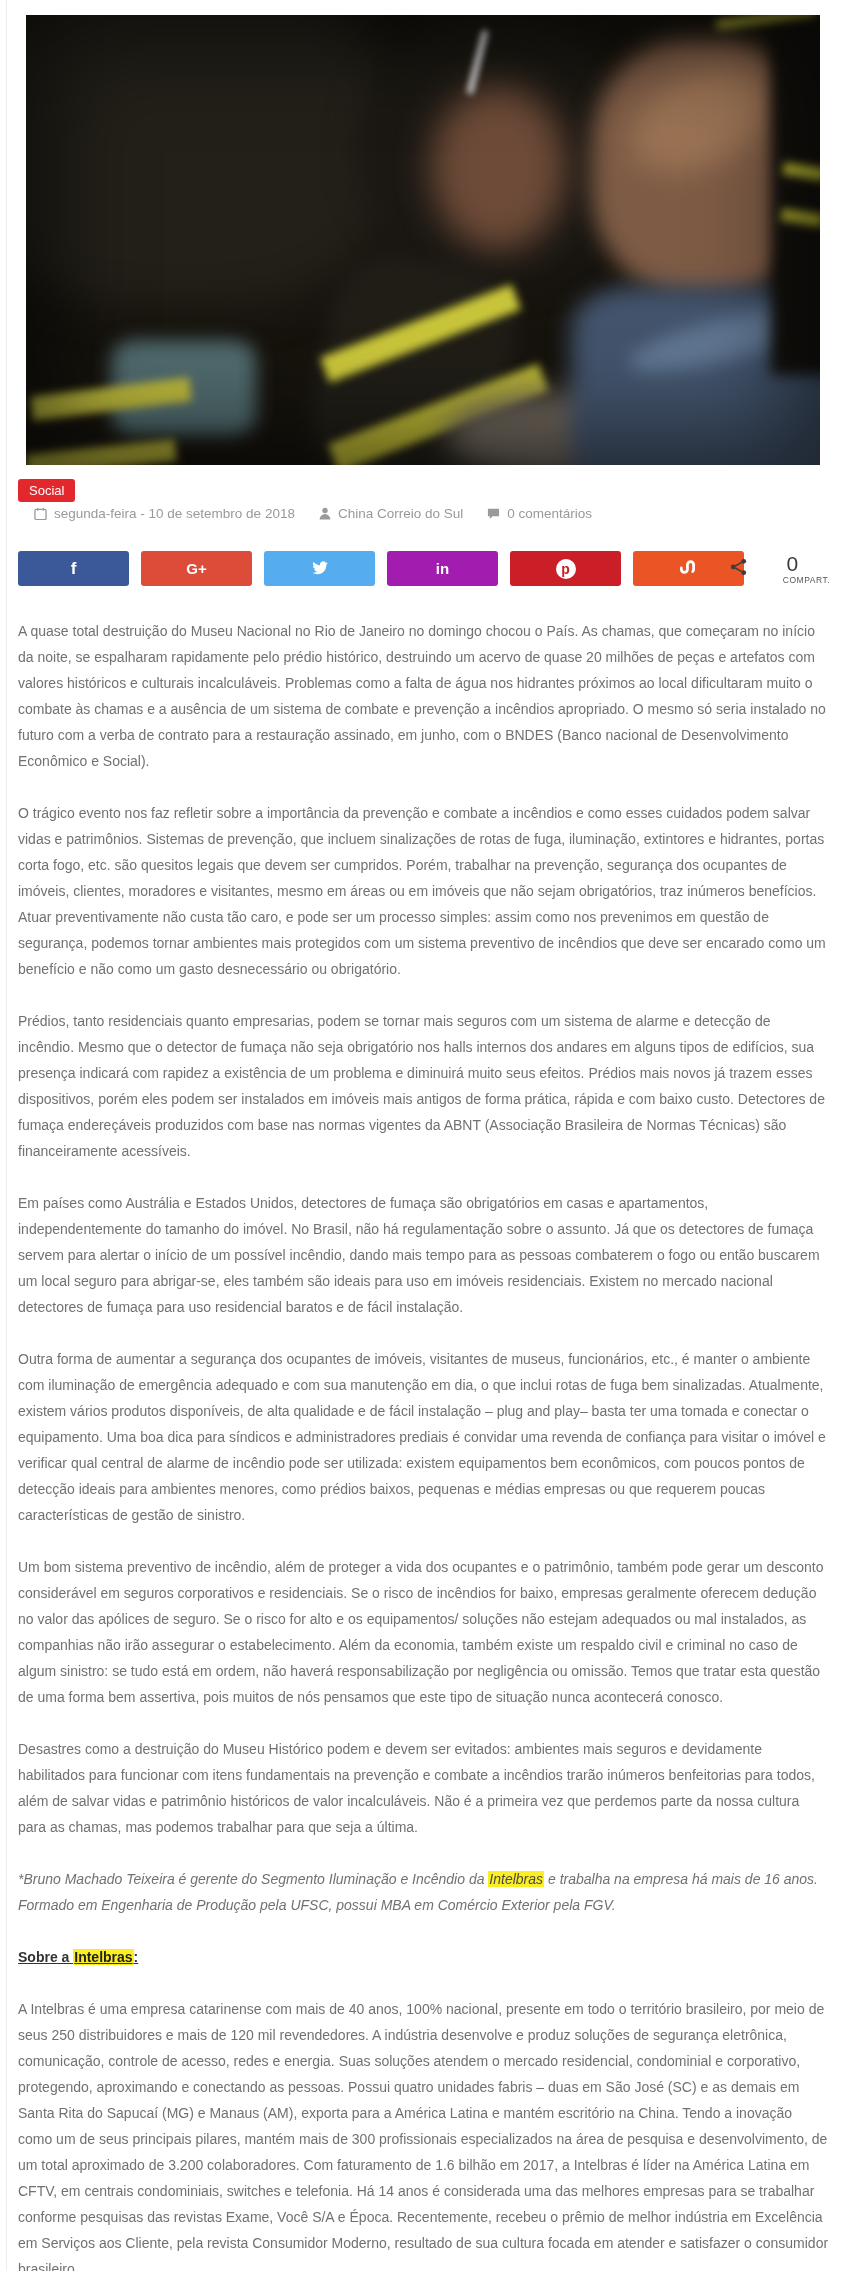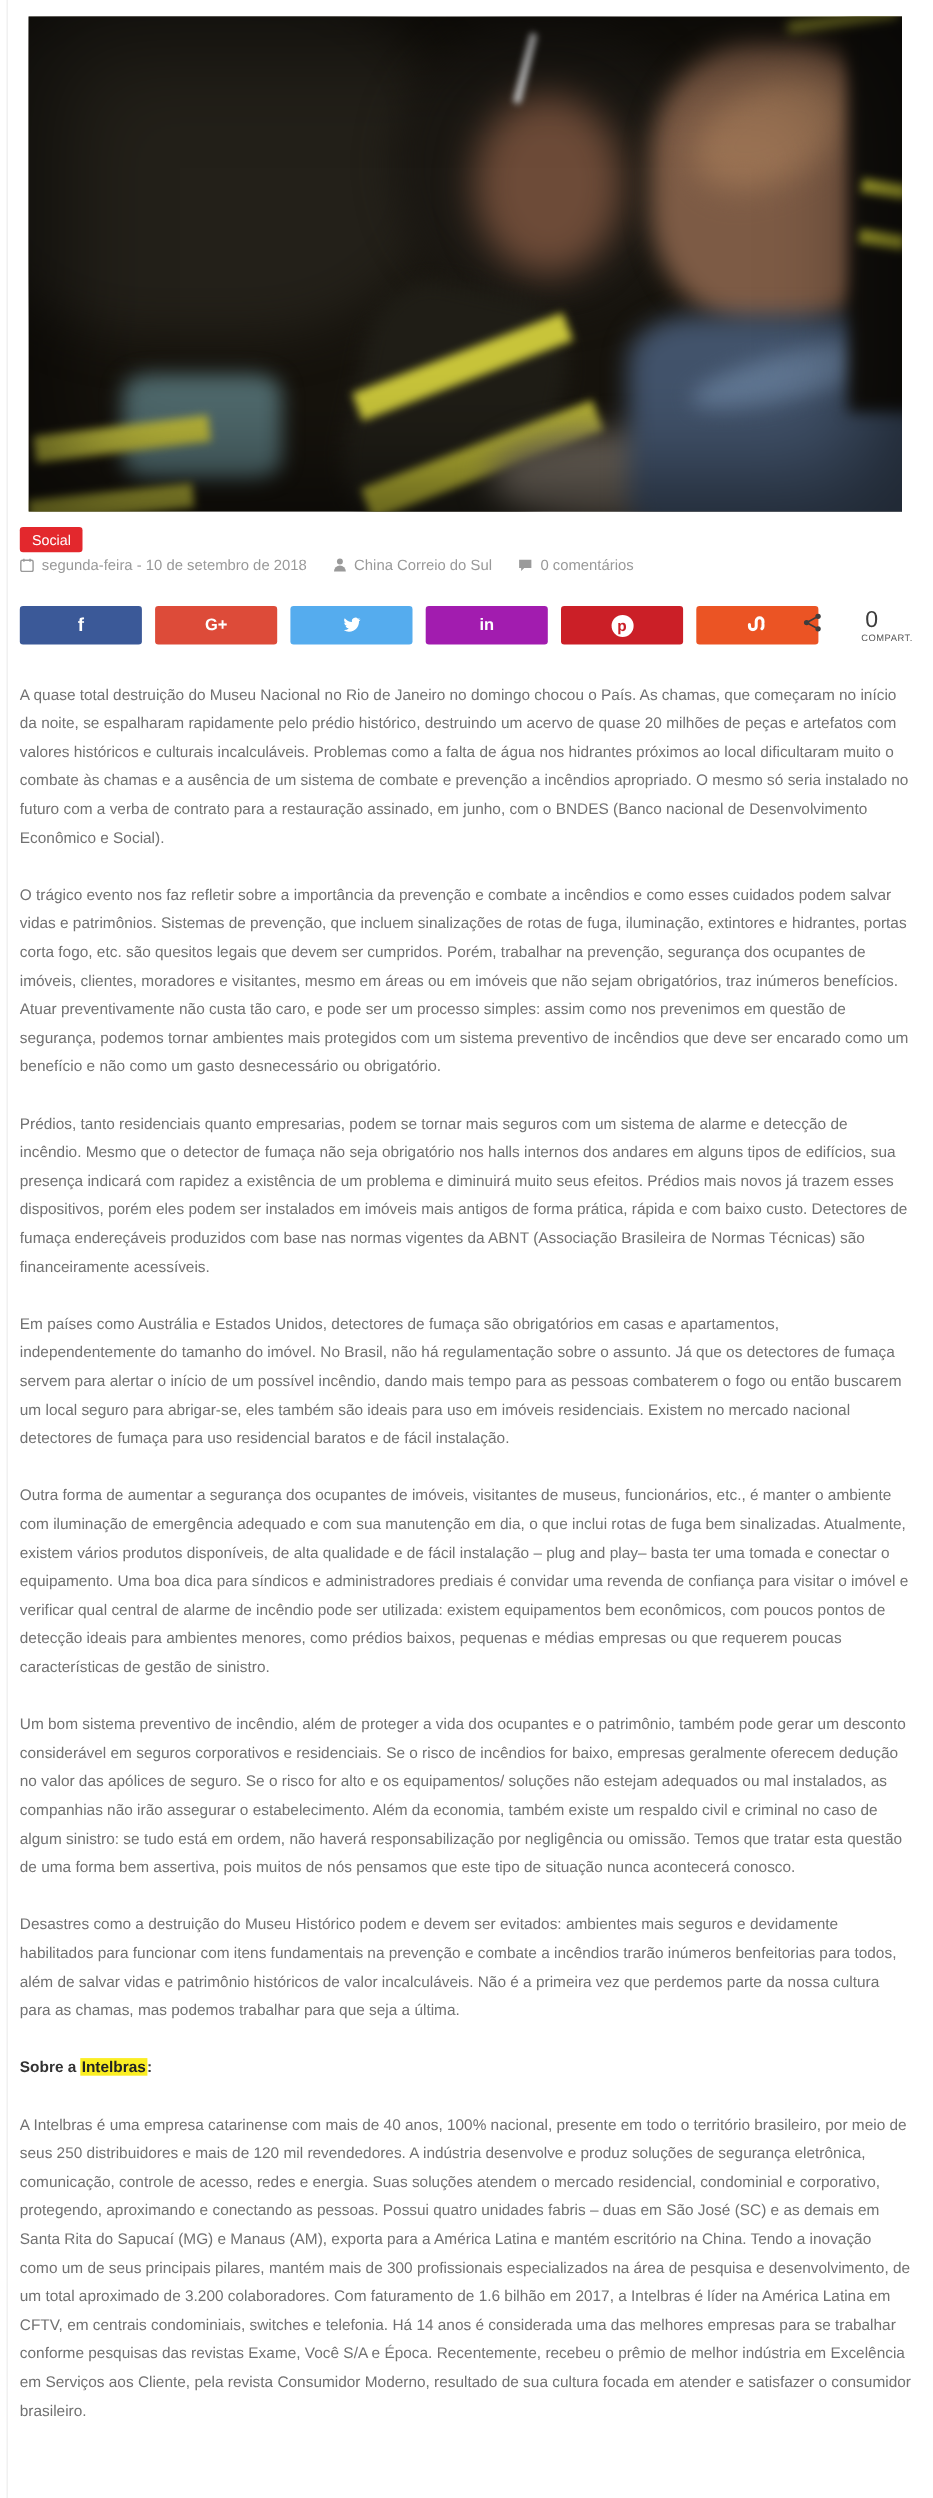--- a/index.html
+++ b/index.html
@@ -34,21 +34,21 @@
   .b-ladder        { left:85px; top:325px; width:145px; height:95px; background:#4f696c; filter:blur(9px); border-radius:18%; }
   .b-lstripe       { left:5px; top:372px; width:160px; height:24px; background:#b7b43a; filter:blur(4px); transform:rotate(-7deg); }
   .b-lstripe2      { left:0px; top:432px; width:150px; height:22px; background:#a8a534; filter:blur(4px); transform:rotate(-6deg); }
   .b-ash           { left:420px; top:378px; width:230px; height:85px; background:#6e665c; filter:blur(15px); border-radius:50%; }
   .hero .vignette  { left:0; top:0; right:0; bottom:0; box-shadow:inset 0 0 90px 30px rgba(0,0,0,.55); filter:none; }
 
   
   .badge { display:inline-block; margin:14px 0 0 0; background:#e3282d; color:#fff;
            font-size:13px; padding:4px 11px; border-radius:3px; }
   h1 { margin:10px 0 8px 0; font-size:30px; line-height:1.28; font-weight:400; color:#3b3b3b; }
-  .meta { display:flex; align-items:flex-end; gap:24px; color:#999; font-size:13.5px; margin:4px 0 0 0; }
+  .meta { display:flex; align-items:flex-end; gap:24px; color:#999; font-size:13.5px; margin:4px 0 0 16px; }
   .meta-item { display:flex; align-items:center; gap:7px; }
   .meta svg { display:block; }
 
   
   .share-row { display:flex; align-items:center; margin:30px 0 0 0; }
   .share-buttons { display:flex; gap:12px; flex:1; }
   .share-btn { flex:1; height:35px; border:none; border-radius:3px; color:#fff;
                display:flex; align-items:center; justify-content:center; cursor:pointer;
                font-family:"Liberation Sans",sans-serif; }
   .share-btn.facebook    { background:#3b5998; font-size:17px; font-weight:bold; }
@@ -64,21 +64,21 @@
   .share-total .count { font-size:21px; color:#3d3d3d; }
   .share-total .label { font-size:8.5px; letter-spacing:.5px; color:#555; margin-top:2px;margin-left:28px; }
 
   
   .article { margin-top:32px; font-size:14px; line-height:26px; color:#717171; }
   .article p { margin:0 0 26px 0; }
   .italic { }
   .hl { background:#fbee23; color:#4a4a4a; padding:0 1px; }
   .bio { font-style:italic; }
   .bio .hl { font-style:italic; }
-  .about-heading { font-weight:bold; color:#333; margin:0 0 4px 0; font-size:14px; }
+  .about-heading { font-weight:bold; color:#333; margin:0 0 4px 0; font-size:14px;text-decoration:underline; }
   .about-heading .hl { color:#222; }
 </style>
 </head>
 <body>
 
 <div class="page-edge"></div>
 
 <div class="container">
 
   
@@ -192,20 +192,21 @@
   
   <div class="article">
     <p>A quase total destruição do Museu Nacional no Rio de Janeiro no domingo chocou o País. As chamas, que começaram no início da noite, se espalharam rapidamente pelo prédio histórico, destruindo um acervo de quase 20 milhões de peças e artefatos com valores históricos e culturais incalculáveis. Problemas como a falta de água nos hidrantes próximos ao local dificultaram muito o combate às chamas e a ausência de um sistema de combate e prevenção a incêndios apropriado. O mesmo só seria instalado no futuro com a verba de contrato para a restauração assinado, em junho, com o BNDES (Banco nacional de Desenvolvimento Econômico e Social).</p>
     <p>O trágico evento nos faz refletir sobre a importância da prevenção e combate a incêndios e como esses cuidados podem salvar vidas e patrimônios. Sistemas de prevenção, que incluem sinalizações de rotas de fuga, iluminação, extintores e hidrantes, portas corta fogo, etc. são quesitos legais que devem ser cumpridos. Porém, trabalhar na prevenção, segurança dos ocupantes de imóveis, clientes, moradores e visitantes, mesmo em áreas ou em imóveis que não sejam obrigatórios, traz inúmeros benefícios. Atuar preventivamente não custa tão caro, e pode ser um processo simples: assim como nos prevenimos em questão de segurança, podemos tornar ambientes mais protegidos com um sistema preventivo de incêndios que deve ser encarado como um benefício e não como um gasto desnecessário ou obrigatório.</p>
     <p>Prédios, tanto residenciais quanto empresarias, podem se tornar mais seguros com um sistema de alarme e detecção de incêndio. Mesmo que o detector de fumaça não seja obrigatório nos halls internos dos andares em alguns tipos de edifícios, sua presença indicará com rapidez a existência de um problema e diminuirá muito seus efeitos. Prédios mais novos já trazem esses dispositivos, porém eles podem ser instalados em imóveis mais antigos de forma prática, rápida e com baixo custo. Detectores de fumaça endereçáveis produzidos com base nas normas vigentes da ABNT (Associação Brasileira de Normas Técnicas) são financeiramente acessíveis.</p>
     <p>Em países como Austrália e Estados Unidos, detectores de fumaça são obrigatórios em casas e apartamentos, independentemente do tamanho do imóvel. No Brasil, não há regulamentação sobre o assunto. Já que os detectores de fumaça servem para alertar o início de um possível incêndio, dando mais tempo para as pessoas combaterem o fogo ou então buscarem um local seguro para abrigar-se, eles também são ideais para uso em imóveis residenciais. Existem no mercado nacional detectores de fumaça para uso residencial baratos e de fácil instalação.</p>
     <p><span>Outra forma de aumentar a segurança dos ocupantes de imóveis, visitantes de museus, funcionários, etc., é manter o ambiente com iluminação de emergência adequado e com sua manutenção em dia, o que inclui rotas de fuga bem sinalizadas. Atualmente, existem vários produtos disponíveis, de alta qualidade e de fácil instalação – </span><span class="italic">plug and play</span><span>– basta ter uma tomada e conectar o equipamento. Uma boa dica para síndicos e administradores prediais é convidar uma revenda de confiança para visitar o imóvel e verificar qual central de alarme de incêndio pode ser utilizada: existem equipamentos bem econômicos, com poucos pontos de detecção ideais para ambientes menores, como prédios baixos, pequenas e médias empresas ou que requerem poucas características de gestão de sinistro.</span></p>
     <p>Um bom sistema preventivo de incêndio, além de proteger a vida dos ocupantes e o patrimônio, também pode gerar um desconto considerável em seguros corporativos e residenciais. Se o risco de incêndios for baixo, empresas geralmente oferecem dedução no valor das apólices de seguro. Se o risco for alto e os equipamentos/ soluções não estejam adequados ou mal instalados, as companhias não irão assegurar o estabelecimento. Além da economia, também existe um respaldo civil e criminal no caso de algum sinistro: se tudo está em ordem, não haverá responsabilização por negligência ou omissão. Temos que tratar esta questão de uma forma bem assertiva, pois muitos de nós pensamos que este tipo de situação nunca acontecerá conosco.</p>
     <p>Desastres como a destruição do Museu Histórico podem e devem ser evitados: ambientes mais seguros e devidamente habilitados para funcionar com itens fundamentais na prevenção e combate a incêndios trarão inúmeros benfeitorias para todos, além de salvar vidas e patrimônio históricos de valor incalculáveis. Não é a primeira vez que perdemos parte da nossa cultura para as chamas, mas podemos trabalhar para que seja a última.</p>
 
+    <p class="bio"><span>*Bruno Machado Teixeira é gerente do Segmento Iluminação e Incêndio da </span><span class="hl">Intelbras</span><span> e trabalha na empresa há mais de 16 anos. Formado em Engenharia de Produção pela UFSC, possui MBA em Comércio Exterior pela FGV.</span></p>
 
     <p class="about-heading"><span>Sobre a </span><span class="hl">Intelbras</span><span>:</span></p>
 
     <p>A Intelbras é uma empresa catarinense com mais de 40 anos, 100% nacional, presente em todo o território brasileiro, por meio de seus 250 distribuidores e mais de 120 mil revendedores. A indústria desenvolve e produz soluções de segurança eletrônica, comunicação, controle de acesso, redes e energia. Suas soluções atendem o mercado residencial, condominial e corporativo, protegendo, aproximando e conectando as pessoas. Possui quatro unidades fabris – duas em São José (SC) e as demais em Santa Rita do Sapucaí (MG) e Manaus (AM), exporta para a América Latina e mantém escritório na China. Tendo a inovação como um de seus principais pilares, mantém mais de 300 profissionais especializados na área de pesquisa e desenvolvimento, de um total aproximado de 3.200 colaboradores. Com faturamento de 1.6 bilhão em 2017, a Intelbras é líder na América Latina em CFTV, em centrais condominiais, switches e telefonia. Há 14 anos é considerada uma das melhores empresas para se trabalhar conforme pesquisas das revistas Exame, Você S/A e Época. Recentemente, recebeu o prêmio de melhor indústria em Excelência em Serviços aos Cliente, pela revista Consumidor Moderno, resultado de sua cultura focada em atender e satisfazer o consumidor brasileiro.</p>
 
   </div>
 
 </div>
 
 </body></html>

